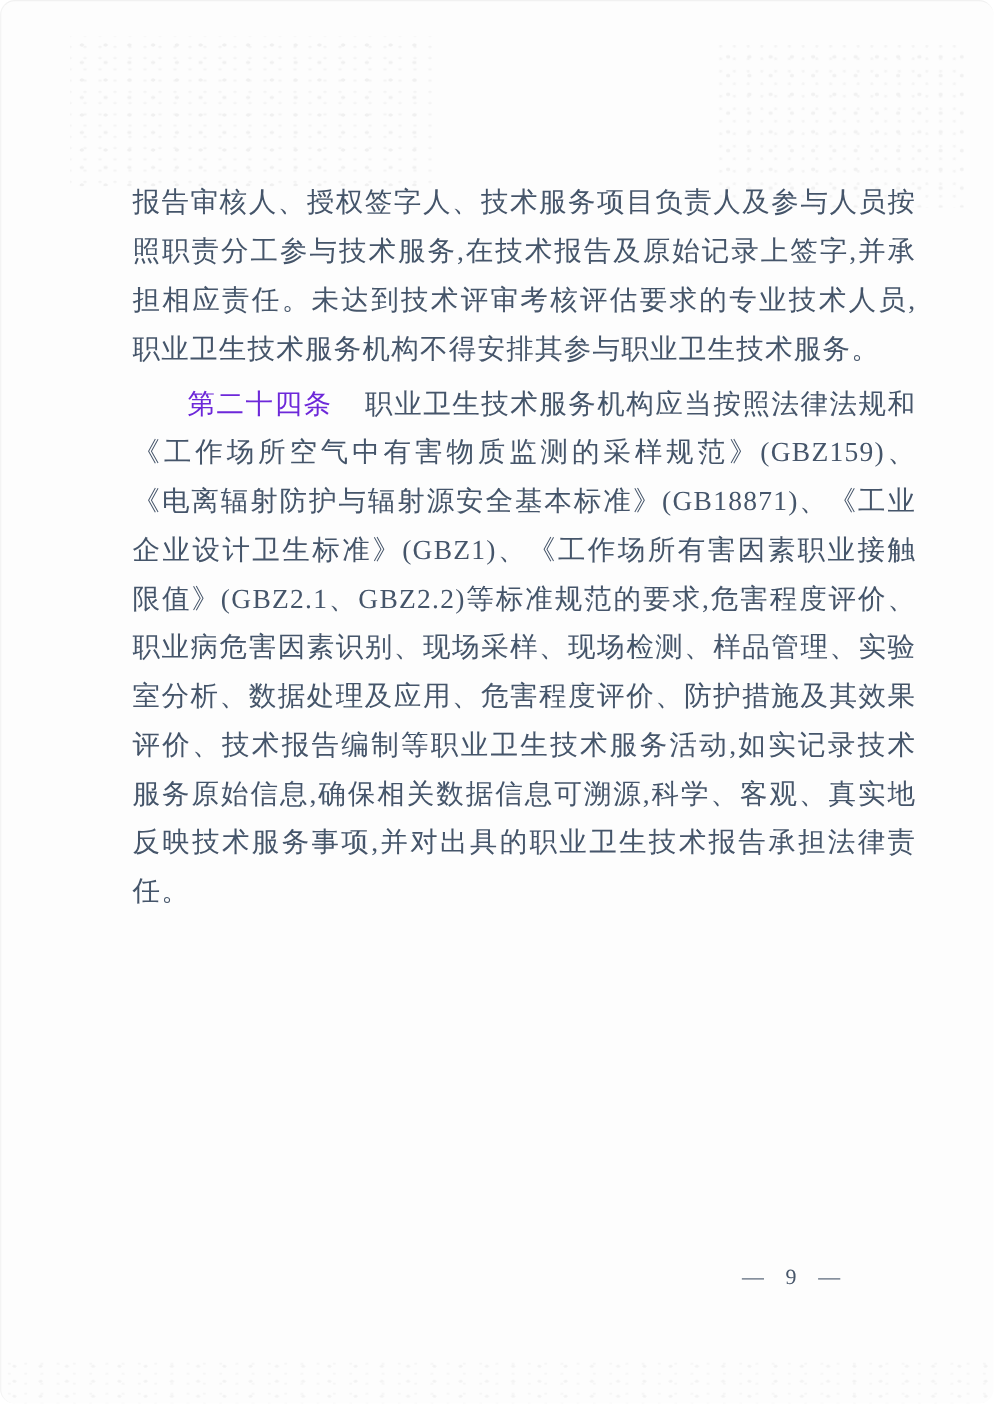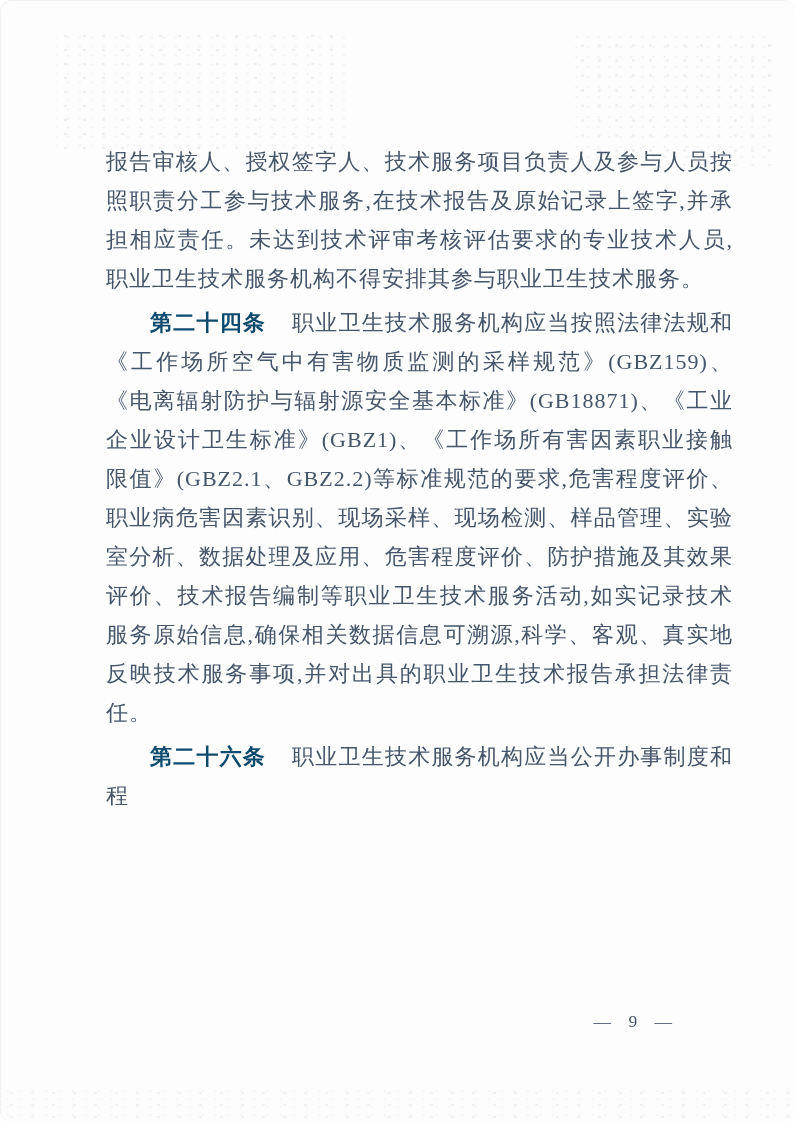--- a/index.html
+++ b/index.html
@@ -66,22 +66,22 @@
     margin: 0;
   }
   .para.indent {
     text-indent: 2em;
   }
   .para.article {
     margin-top: 5px;
   }
   .article-no {
     font-family: "Liberation Sans", sans-serif;
-    font-weight: 700;
-    color: #0c4a6e;
+    font-weight: 400;
+    color: #6d28d9;
     padding-right: 26px;
   }
   .article-no:empty {
     display: none;
   }
   .footer {
     position: absolute;
     top: 1008px;
     right: 121px;
     font-size: 17.5px;
@@ -102,19 +102,18 @@
   <div class="noise noise-bottom"></div>
 
   <main class="content">
 
     <p class="para"><span>报告审核人、授权签字人、技术服务项目负责人及参与人员按照职责分工参与技术服务,在技术报告及原始记录上签字,并承担相应责任。未达到技术评审考核评估要求的专业技术人员,职业卫生技术服务机构不得安排其参与职业卫生技术服务。</span></p>
 
 
     <p class="para indent article"><b class="article-no">第二十四条</b><span>职业卫生技术服务机构应当按照法律法规和《工作场所空气中有害物质监测的采样规范》(GBZ159)、《电离辐射防护与辐射源安全基本标准》(GB18871)、《工业企业设计卫生标准》(GBZ1)、《工作场所有害因素职业接触限值》(GBZ2.1、GBZ2.2)等标准规范的要求,危害程度评价、职业病危害因素识别、现场采样、现场检测、样品管理、实验室分析、数据处理及应用、危害程度评价、防护措施及其效果评价、技术报告编制等职业卫生技术服务活动,如实记录技术服务原始信息,确保相关数据信息可溯源,科学、客观、真实地反映技术服务事项,并对出具的职业卫生技术报告承担法律责任。</span></p>
 
 
-    <p class="para indent article"><b class="article-no">第二十六条</b><span>职业卫生技术服务机构应当公开办事制度和程</span></p>
 
   </main>
 
   <div class="footer">— 9 —</div>
 
 </div>
 
 </body></html>

